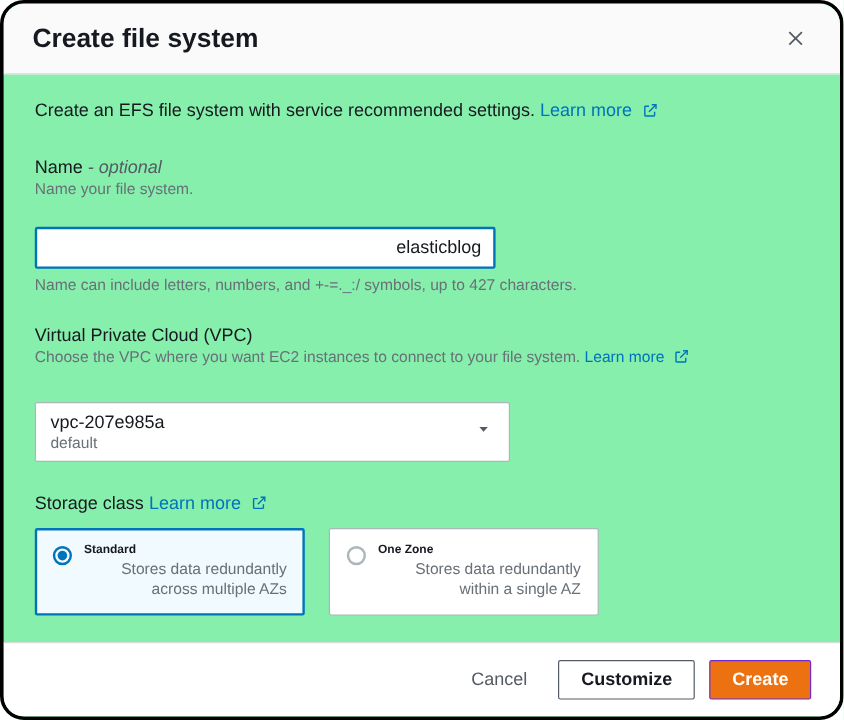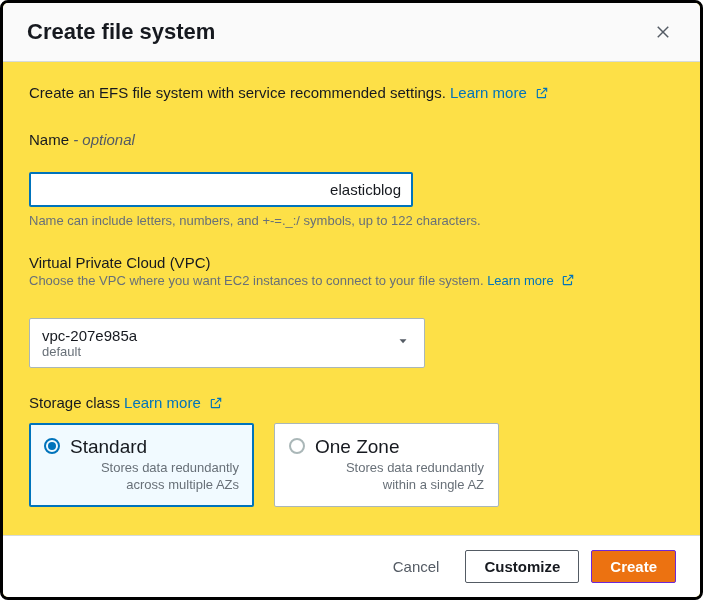--- a/index.html
+++ b/index.html
@@ -1,19 +1,19 @@
 <!DOCTYPE html>
 <html><head>
 <meta charset="utf-8">
 <style>
   * { box-sizing: border-box; margin: 0; padding: 0; }
   html, body { width: 703px; height: 600px; font-family: "Amazon Ember", "Helvetica Neue", Arial, sans-serif; color: #16191f; background: #fff; }
   .modal {
-    width: 703px; height: 600px; border: 3px solid #000; border-radius: 8px;
-    display: flex; flex-direction: column; overflow: hidden; background: #fde047;
+    width: 703px; height: 600px; border: 3px solid #000; border-radius: 20px;
+    display: flex; flex-direction: column; overflow: hidden; background: #86efac;
   }
   .header {
     display: flex; align-items: center; justify-content: space-between;
     padding: 16px 24px; border-bottom: 1px solid #d5dbdb; background: #fafafa;
   }
   .header h1 { font-size: 22px; font-weight: 700; color: #16191f; }
   .close-btn {
     background: none; border: none; cursor: pointer; padding: 4px;
     color: #545b64; font-size: 0; line-height: 0;
   }
@@ -55,21 +55,21 @@
   .radio { flex: 0 0 16px; height: 16px; margin-top: 2px; }
   .radio-outer {
     width: 16px; height: 16px; border-radius: 50%;
     border: 2px solid #aab7b8; display: flex; align-items: center; justify-content: center;
   }
   .tile.selected .radio-outer { border-color: #0073bb; }
   .radio-inner {
     width: 8px; height: 8px; border-radius: 50%; background: #0073bb; display: none;
   }
   .tile.selected .radio-inner { display: block; }
-  .tile-title { font-size: 19px; color: #16191f; font-weight: 400; }
+  .tile-title { font-size: 10px; color: #16191f; font-weight: 700; }
   .tile-desc { font-size: 13px; color: #687078; margin-top: 2px; line-height: 1.3; text-align: right; }
   .footer {
     flex: 0 0 auto; border-top: 1px solid #d5dbdb;
     padding: 14px 24px; display: flex; justify-content: flex-end; align-items: center; gap: 12px;
     background: #fff;
   }
   .btn { font-size: 15px; padding: 7px 18px; border-radius: 2px; cursor: pointer; font-weight: 700; }
   .btn-link { background: none; border: none; color: #545b64; font-weight: 400; padding: 7px 14px; text-align: right; }
   .btn-normal { background: #fff; border: 1px solid #545b64; color: #16191f; }
   .btn-primary { background: #ec7211; border: 1px solid #6d28d9; color: #fff; }
@@ -104,22 +104,23 @@
               <path d="M18 14v5a1 1 0 0 1-1 1H5a1 1 0 0 1-1-1V7a1 1 0 0 1 1-1h5"></path>
             </svg>
         </span>
       </a>
     </p>
 
     <div class="field">
       <div class="field-label">
         <span>Name</span><span class="optional"> - optional</span>
       </div>
+      <div class="field-desc">Name your file system.</div>
       <input type="text" class="text-input" value="elasticblog" style="">
-      <div class="hint">Name can include letters, numbers, and +-=._:/ symbols, up to 122 characters.</div>
+      <div class="hint">Name can include letters, numbers, and +-=._:/ symbols, up to 427 characters.</div>
     </div>
 
     <div class="field">
       <div class="field-label">Virtual Private Cloud (VPC)</div>
       <div class="field-desc">
         <span>Choose the VPC where you want EC2 instances to connect to your file system.</span>
         <a href="#" class="link">
           <span>Learn more</span>
           <span class="ext-icon">
             <svg viewBox="0 0 24 24">

